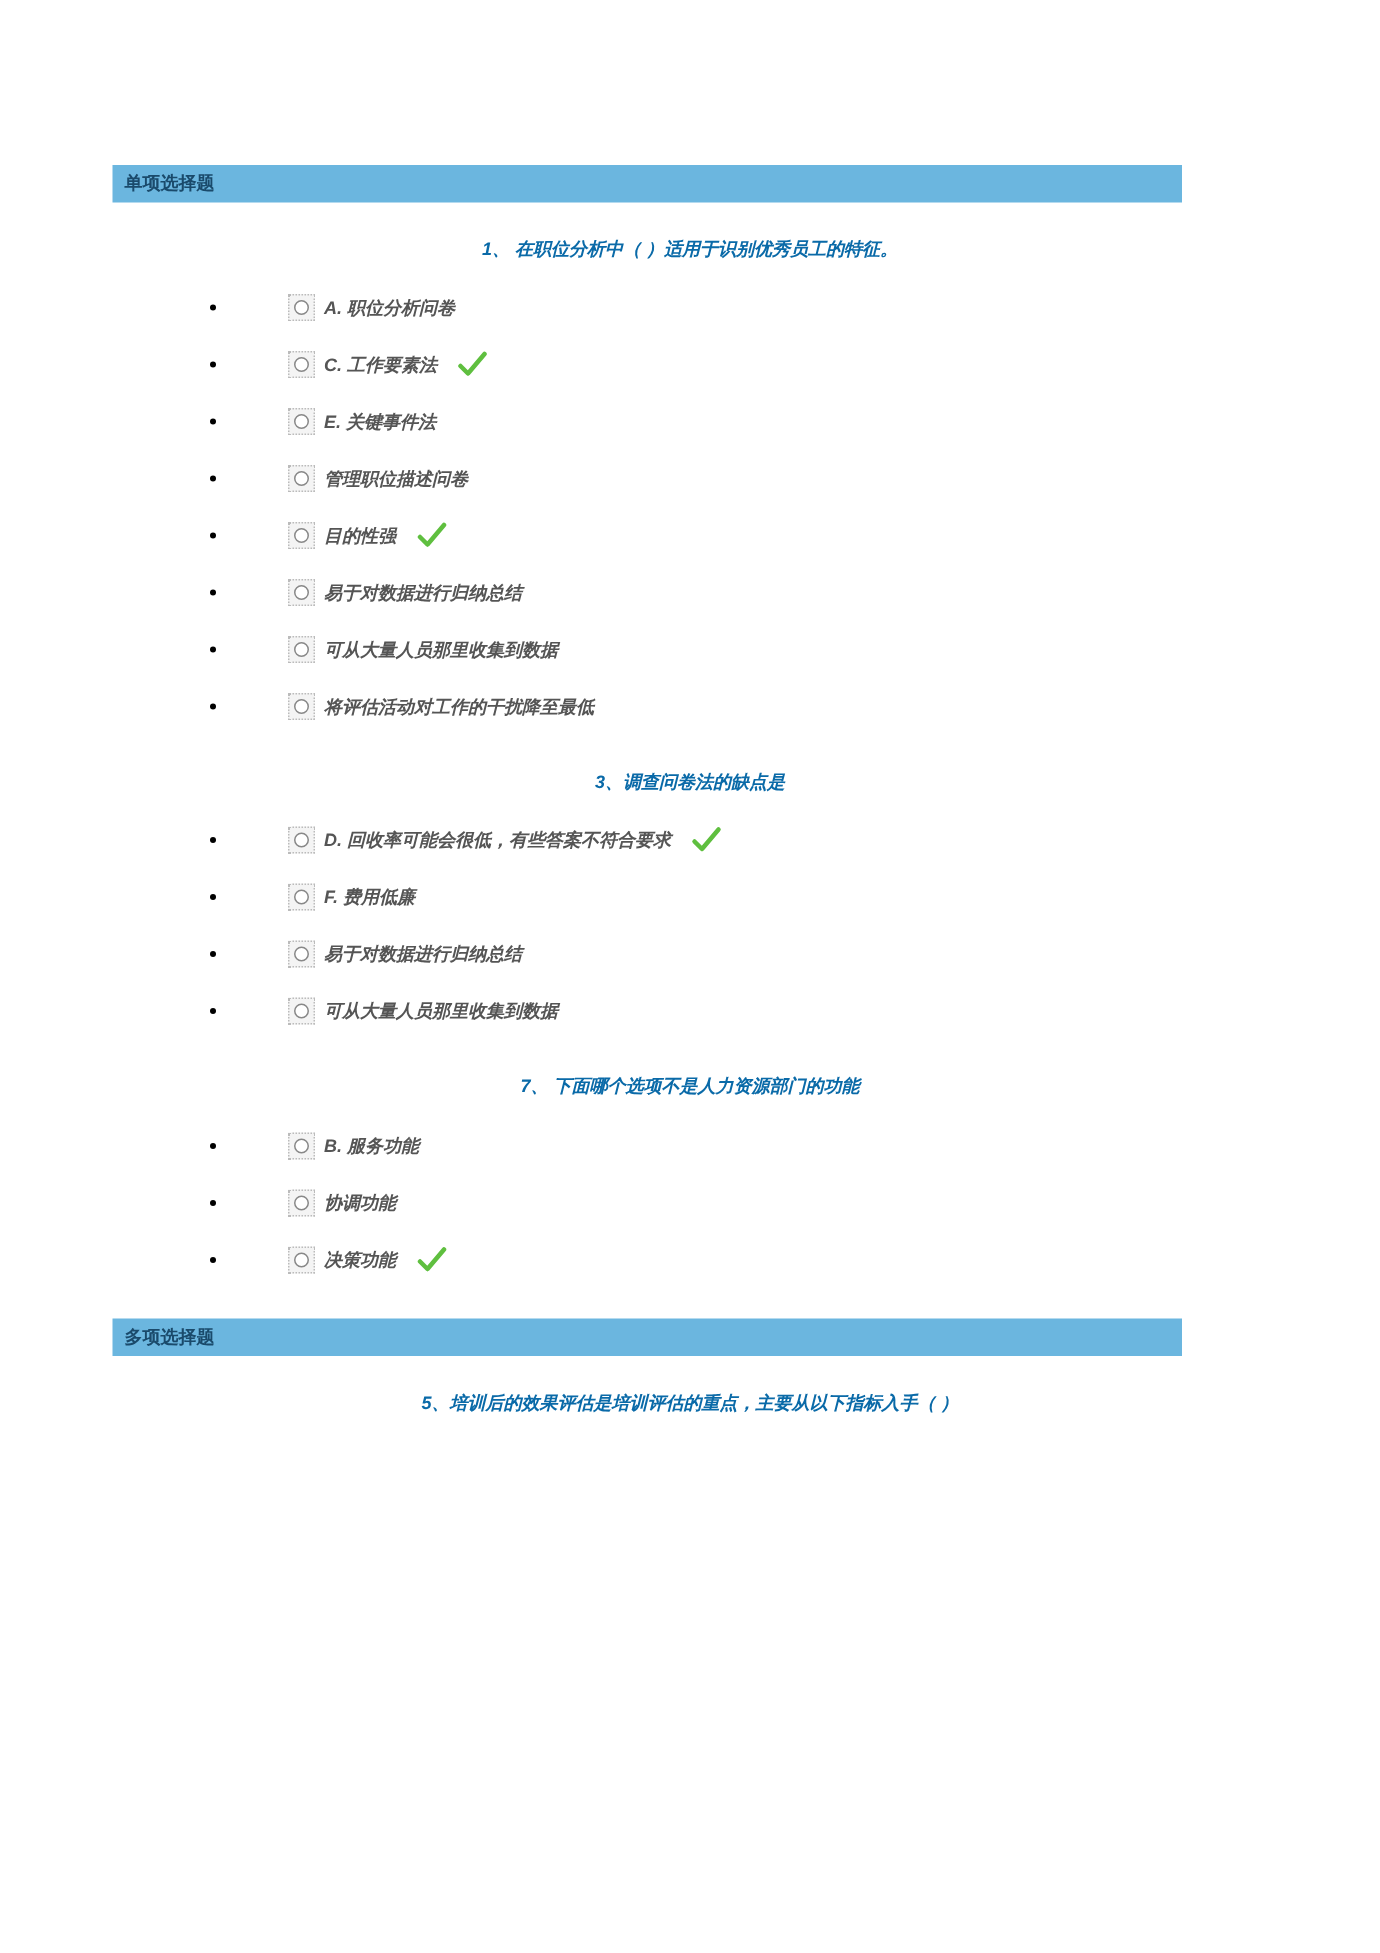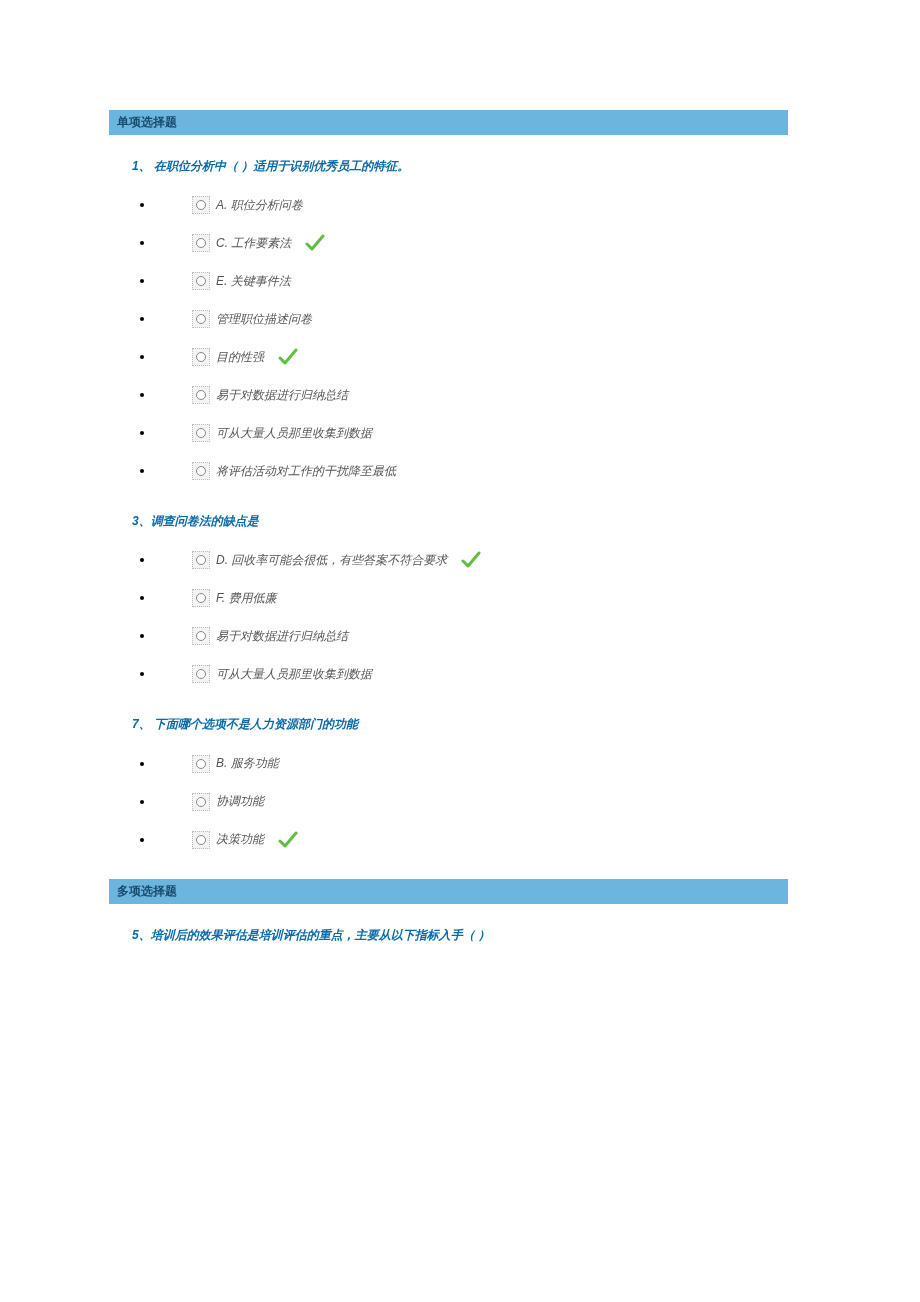--- a/index.html
+++ b/index.html
@@ -13,46 +13,48 @@
     width: 920px;
   }
   .page {
     padding: 0;
   }
   .section-header {
     background: #6bb6df;
     color: #1a4a6b;
     font-weight: bold;
     padding: 4px 8px;
-    margin: 110px 132px 0 109px;
+    margin: 110px 132px 0 75px;
     font-size: 12px;
   }
   .section-header.second {
     margin-top: 20px;
   }
   .question-title {
     color: #0a6aa8;
     font-weight: bold;
     font-size: 12px;
     margin: 22px 132px 10px 132px;
     line-height: 1.6;
     font-style: italic;
+    text-align: center;
   }
   .options {
     list-style: none;
     margin: 0;
     padding: 0;
   }
   .options li {
     display: flex;
-    align-items: center;
+    align-items: flex-end;
     padding: 10px 0 10px 132px;
     position: relative;
     font-size: 12px;
     color: #555;
+    font-weight: bold;
   }
   .bullet {
     position: absolute;
     left: 140px;
     top: 50%;
     transform: translateY(-50%);
     width: 4px;
     height: 4px;
     background: #000;
     border-radius: 50%;

